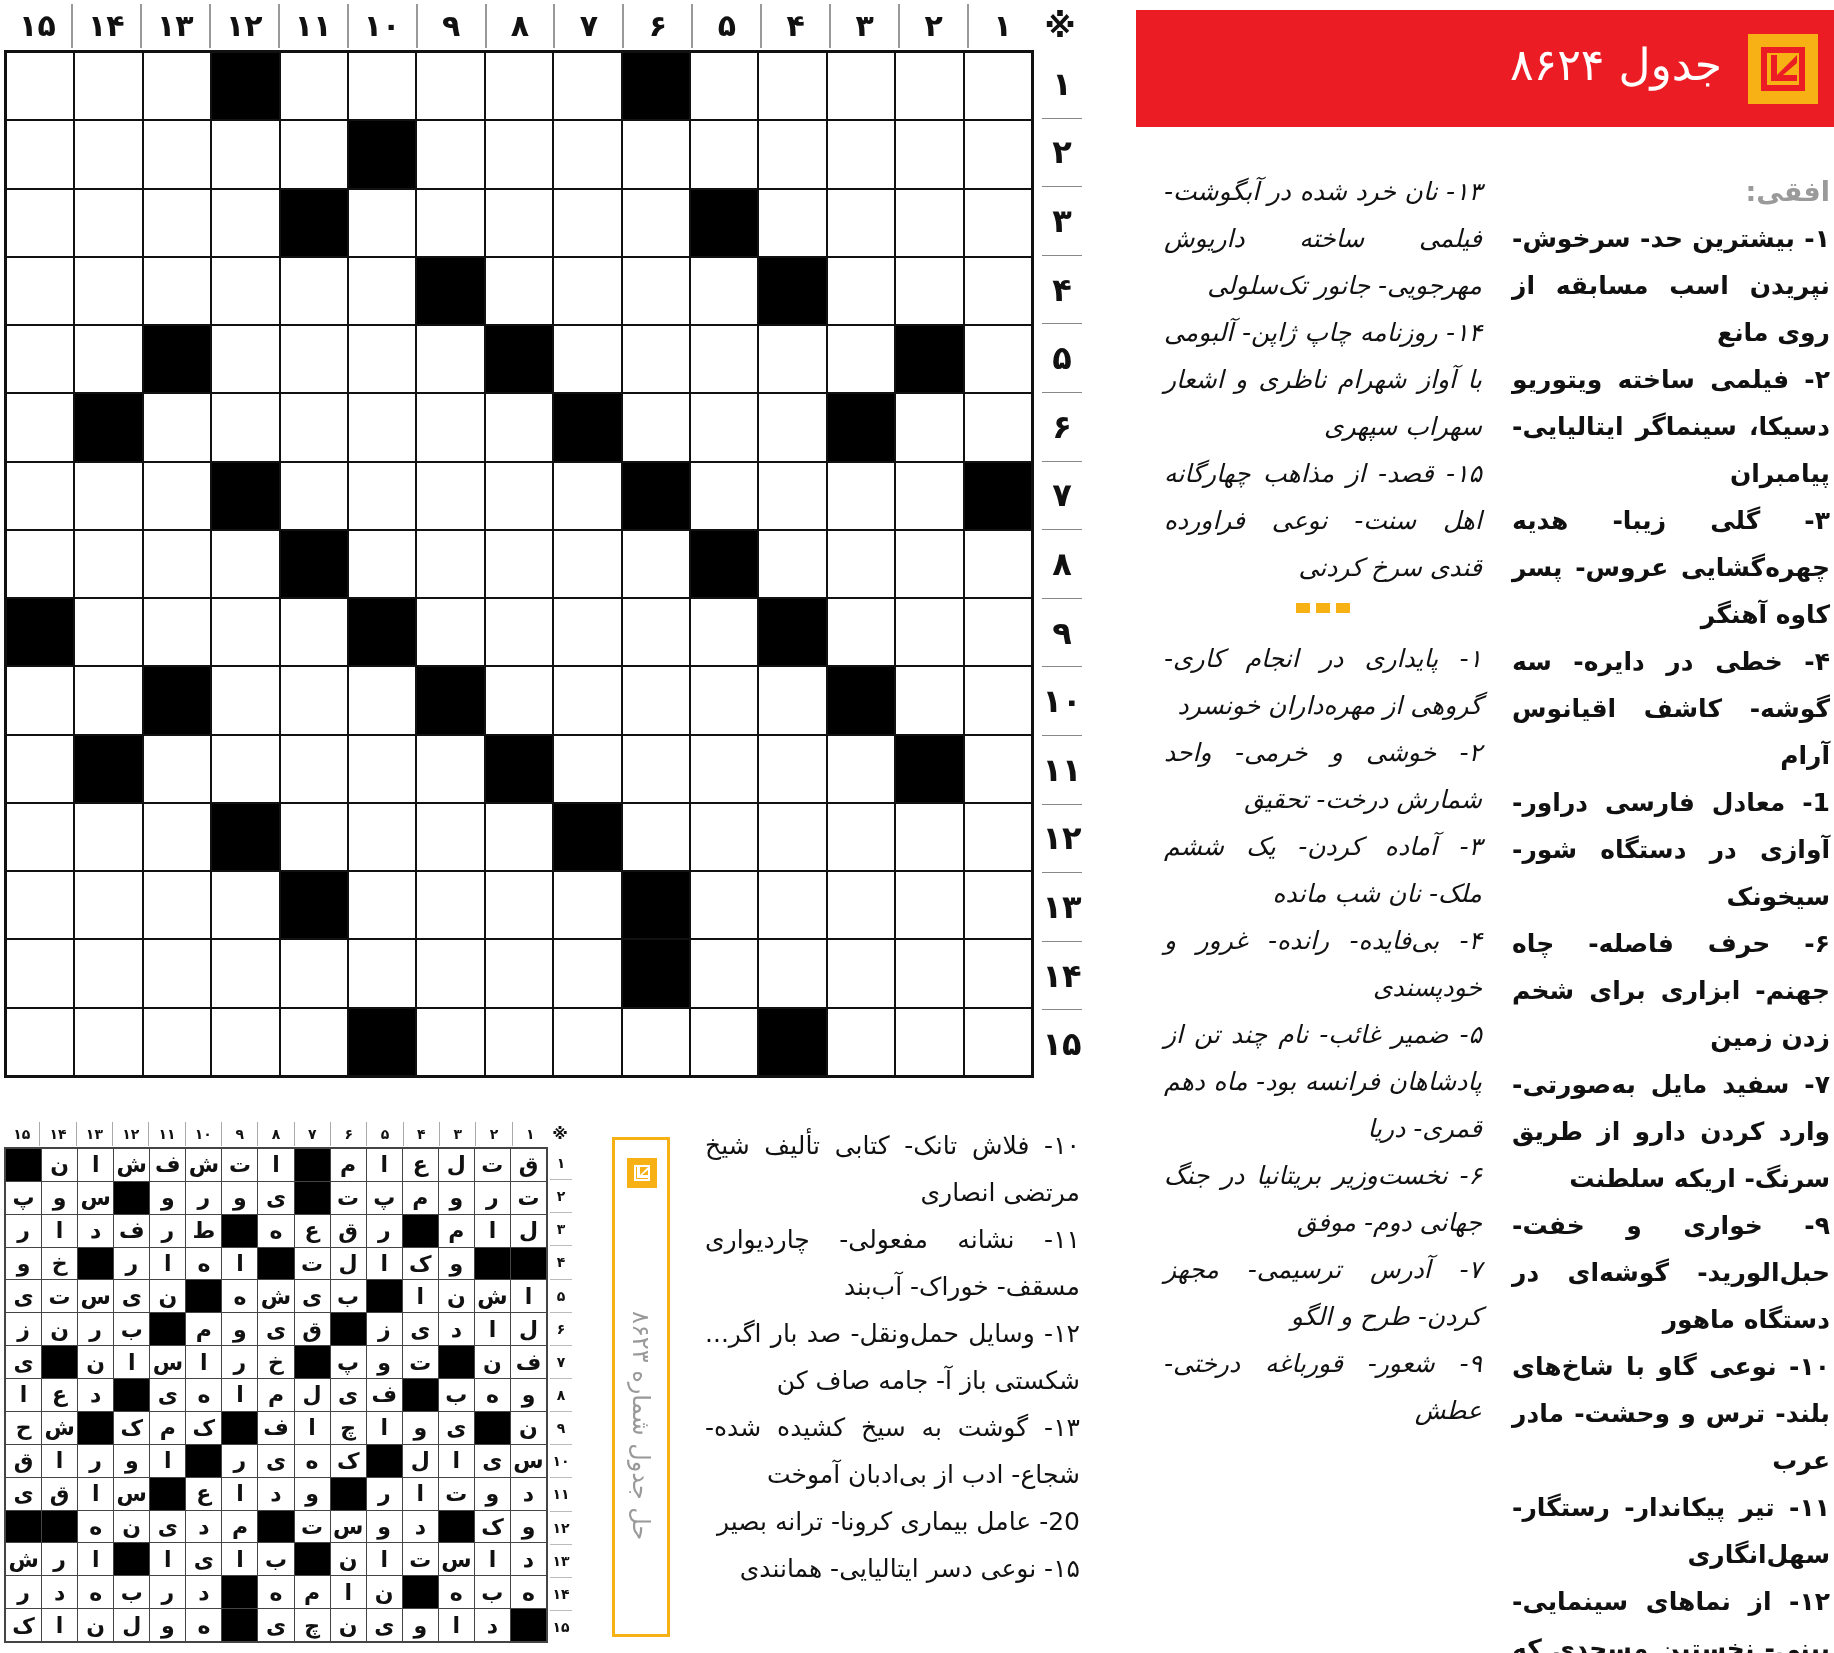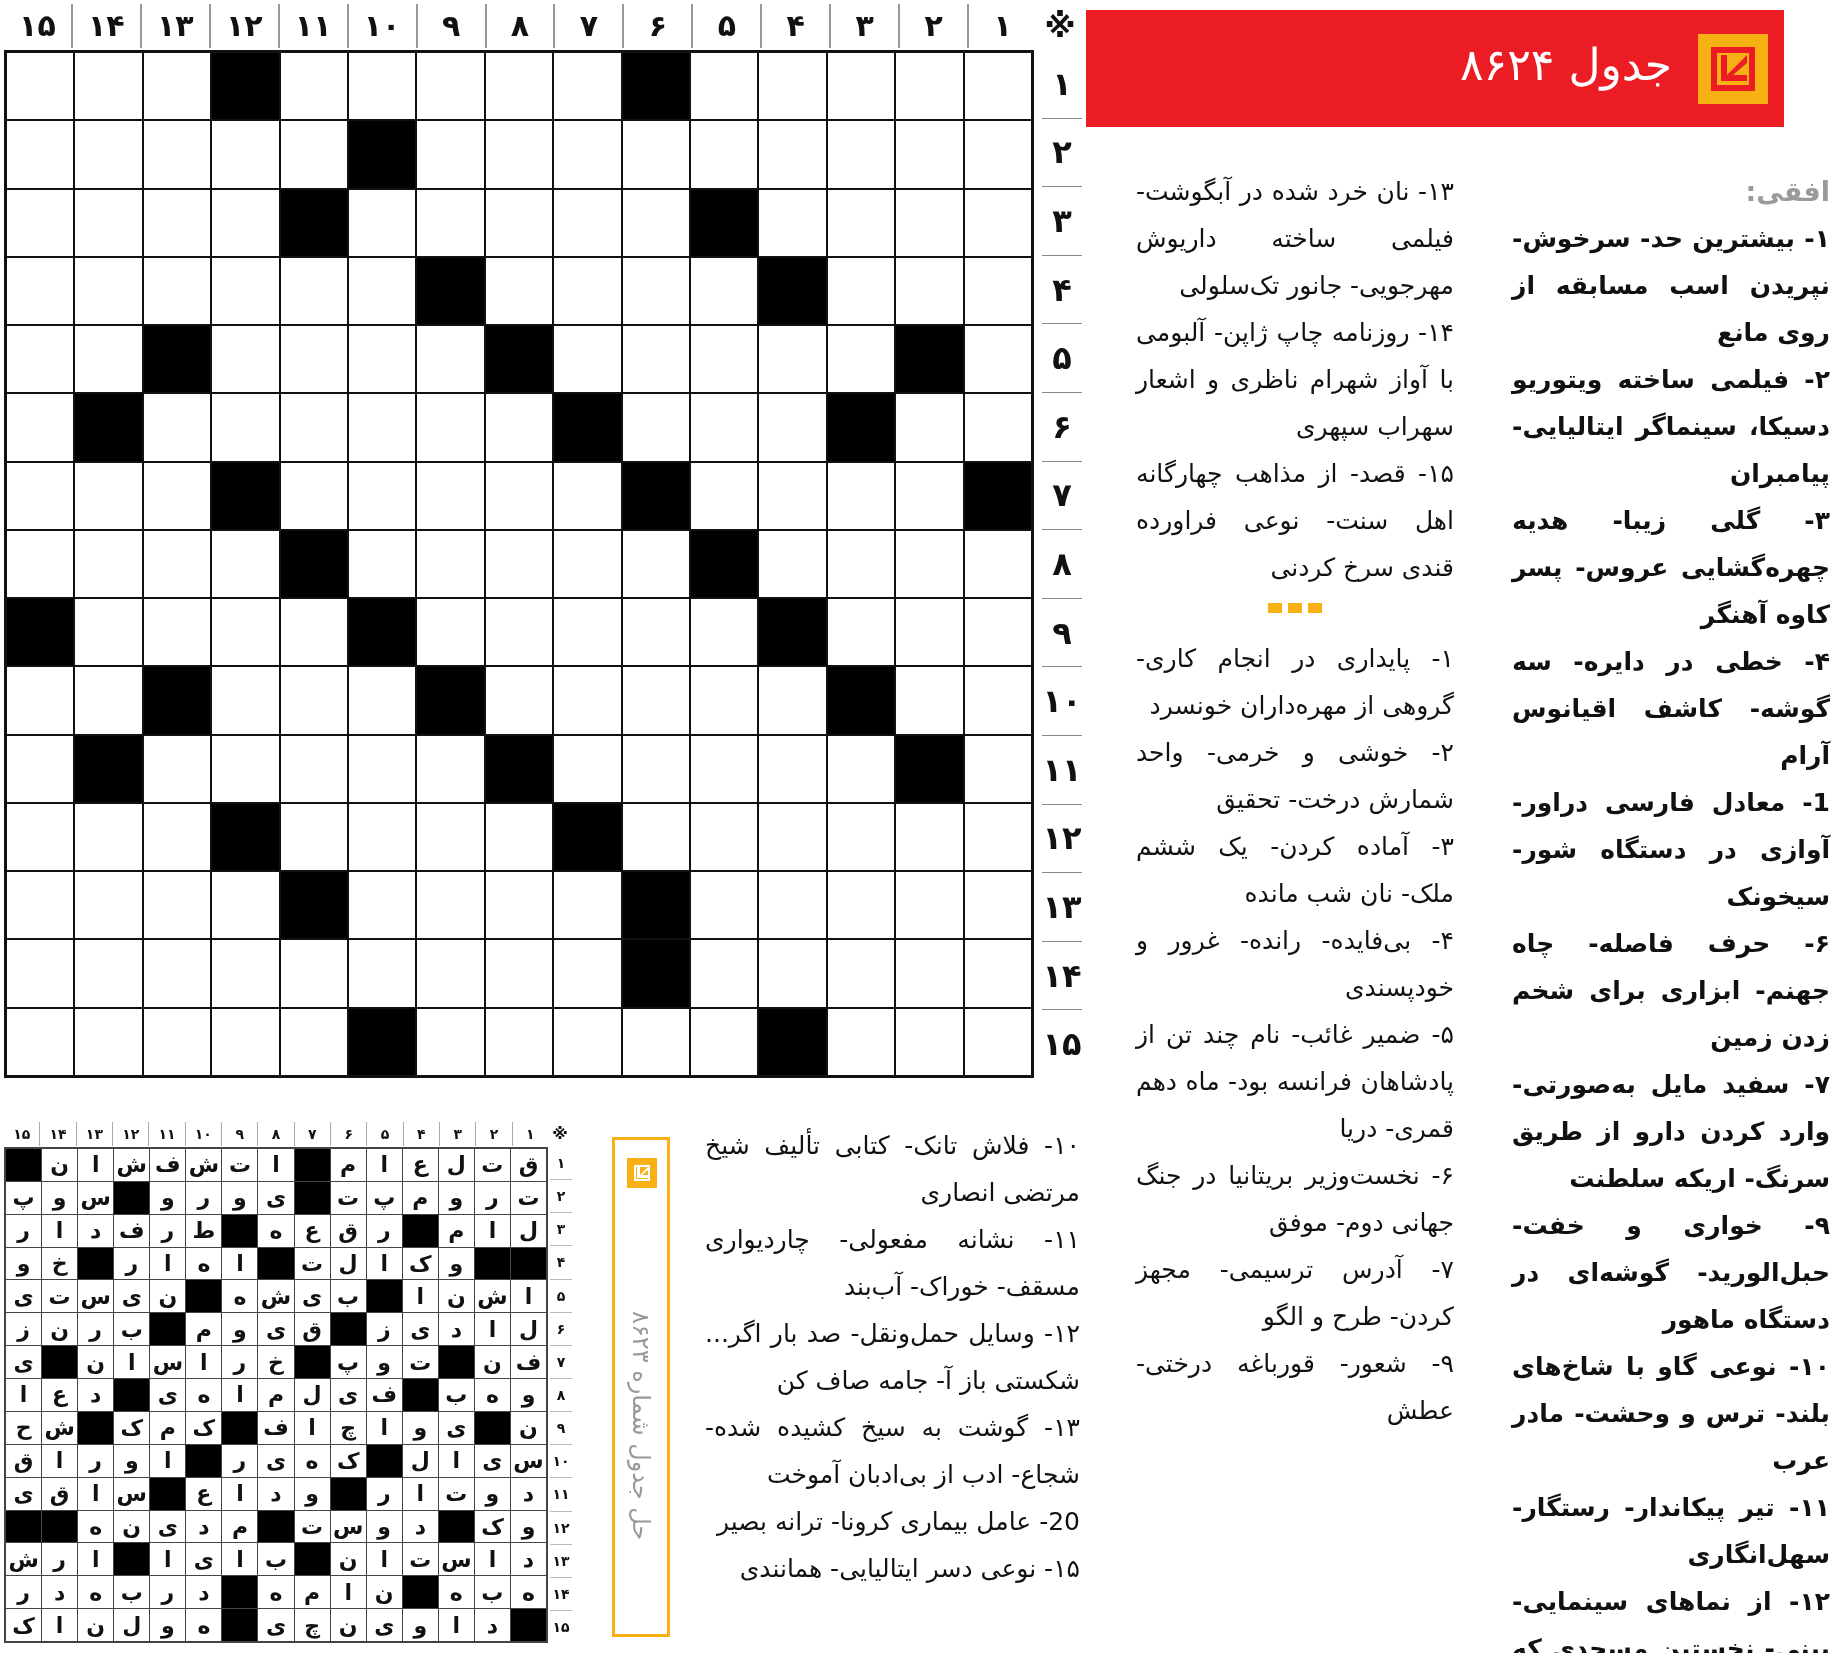--- a/index.html
+++ b/index.html
@@ -10,30 +10,30 @@
   #col-labels .lbl{flex:1;text-align:center;font-weight:bold;font-size:30px;line-height:44px;border-left:2px solid #999;}
   #col-labels .lbl:last-child{border-left:none;}
   #star{left:1040px;top:4px;width:40px;text-align:center;font-size:32px;line-height:44px;font-weight:bold;}
   #main-grid{left:4px;top:50px;width:1030px;height:1028px;display:grid;grid-template-columns:repeat(15,1fr);grid-template-rows:repeat(15,1fr);direction:rtl;border:3px solid #111;box-sizing:border-box;background:#111;gap:2px;}
   #main-grid .cell{background:#fff;}
   #main-grid .cell.black{background:#000;}
   #row-labels{left:1042px;top:50px;width:40px;height:1028px;display:flex;flex-direction:column;}
   #row-labels .rl{flex:1;display:flex;align-items:center;justify-content:center;font-weight:bold;font-size:32px;border-bottom:1px solid #888;}
   #row-labels .rl:last-child{border-bottom:none;}
   
-  #header{left:1086px;top:10px;width:698px;height:117px;background:#ec1c24;direction:rtl;}
+  #header{left:1136px;top:10px;width:698px;height:117px;background:#ec1c24;direction:rtl;}
   #logo{position:absolute;right:16px;top:24px;width:70px;height:70px;background:#f7b115;display:flex;align-items:center;justify-content:center;}
   #logo svg{width:48px;height:48px;}
   #header-title{position:absolute;right:112px;top:20px;color:#fff;font-size:44px;line-height:70px;font-family:"DejaVu Serif",serif;}
   
   .col{direction:rtl;text-align:justify;font-size:25px;line-height:47px;}
   .col .heading{color:#9a9a9a;font-size:27px;}
   .col .clue{text-align-last:right;}
   #col-right{left:1512px;top:168px;width:318px;font-weight:bold;}
-  #col-mid{left:1136px;top:168px;width:318px;}
+  #col-mid{left:1164px;top:168px;width:318px;font-style:italic;}
   #col-low{left:705px;top:1122px;width:375px;}
   #divider{display:flex;justify-content:center;gap:6px;margin:12px 0 22px 0;direction:ltr;}
   #divider span{width:14px;height:10px;background:#f7b115;display:block;}
   
   #sol-col-labels{left:4px;top:1122px;width:544px;height:24px;display:flex;direction:rtl;}
   #sol-col-labels .lbl{flex:1;text-align:center;font-weight:bold;font-size:14px;line-height:24px;border-left:1px solid #aaa;}
   #sol-col-labels .lbl:last-child{border-left:none;}
   #sol-star{left:548px;top:1122px;width:24px;text-align:center;font-size:16px;font-weight:bold;line-height:24px;}
   #sol-grid{left:4px;top:1147px;width:544px;height:496px;display:grid;grid-template-columns:repeat(15,1fr);grid-template-rows:repeat(15,1fr);direction:rtl;border:2px solid #444;box-sizing:border-box;background:#444;gap:1px;}
   #sol-grid .sc{background:#fff;display:flex;align-items:center;justify-content:center;font-size:22px;font-weight:bold;}

